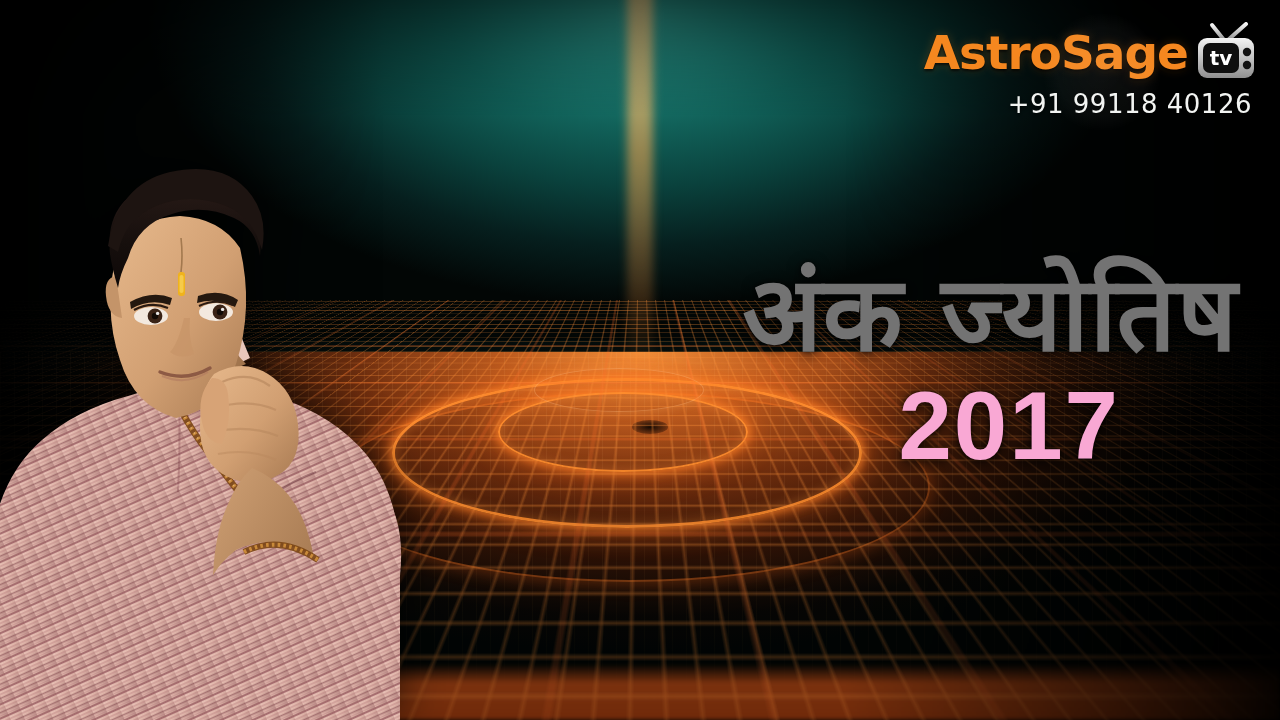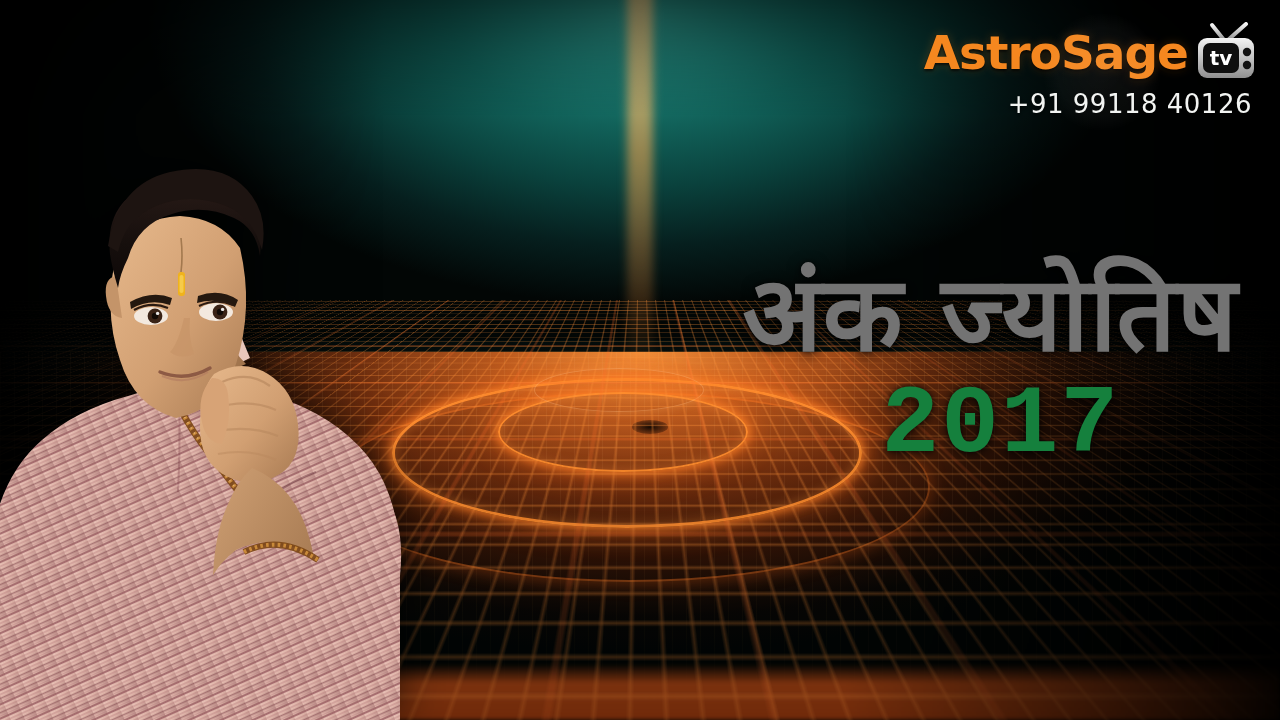--- a/index.html
+++ b/index.html
@@ -188,25 +188,25 @@
     font-weight:700;
     font-size:104px;
     line-height:1.0;
     color:#737373;
     letter-spacing:1px;
     text-shadow:0 3px 14px rgba(0,0,0,.8), 0 0 4px rgba(0,0,0,.6);
     white-space:nowrap;
   }
   .title-year{
     margin-top:12px;
-    font-family:Liberation Mono, monospace;
+    font-family:Liberation Sans, sans-serif;
     font-weight:700;
     font-size:96px;
     line-height:1.0;
-    color:#15803d;
+    color:#f9a8d4;
     letter-spacing:2px;
     padding-right:118px;
     text-shadow:0 3px 14px rgba(0,0,0,.8), 0 0 4px rgba(0,0,0,.6);
   }
 </style>
 </head>
 <body>
 
 <div id="stage">
 

